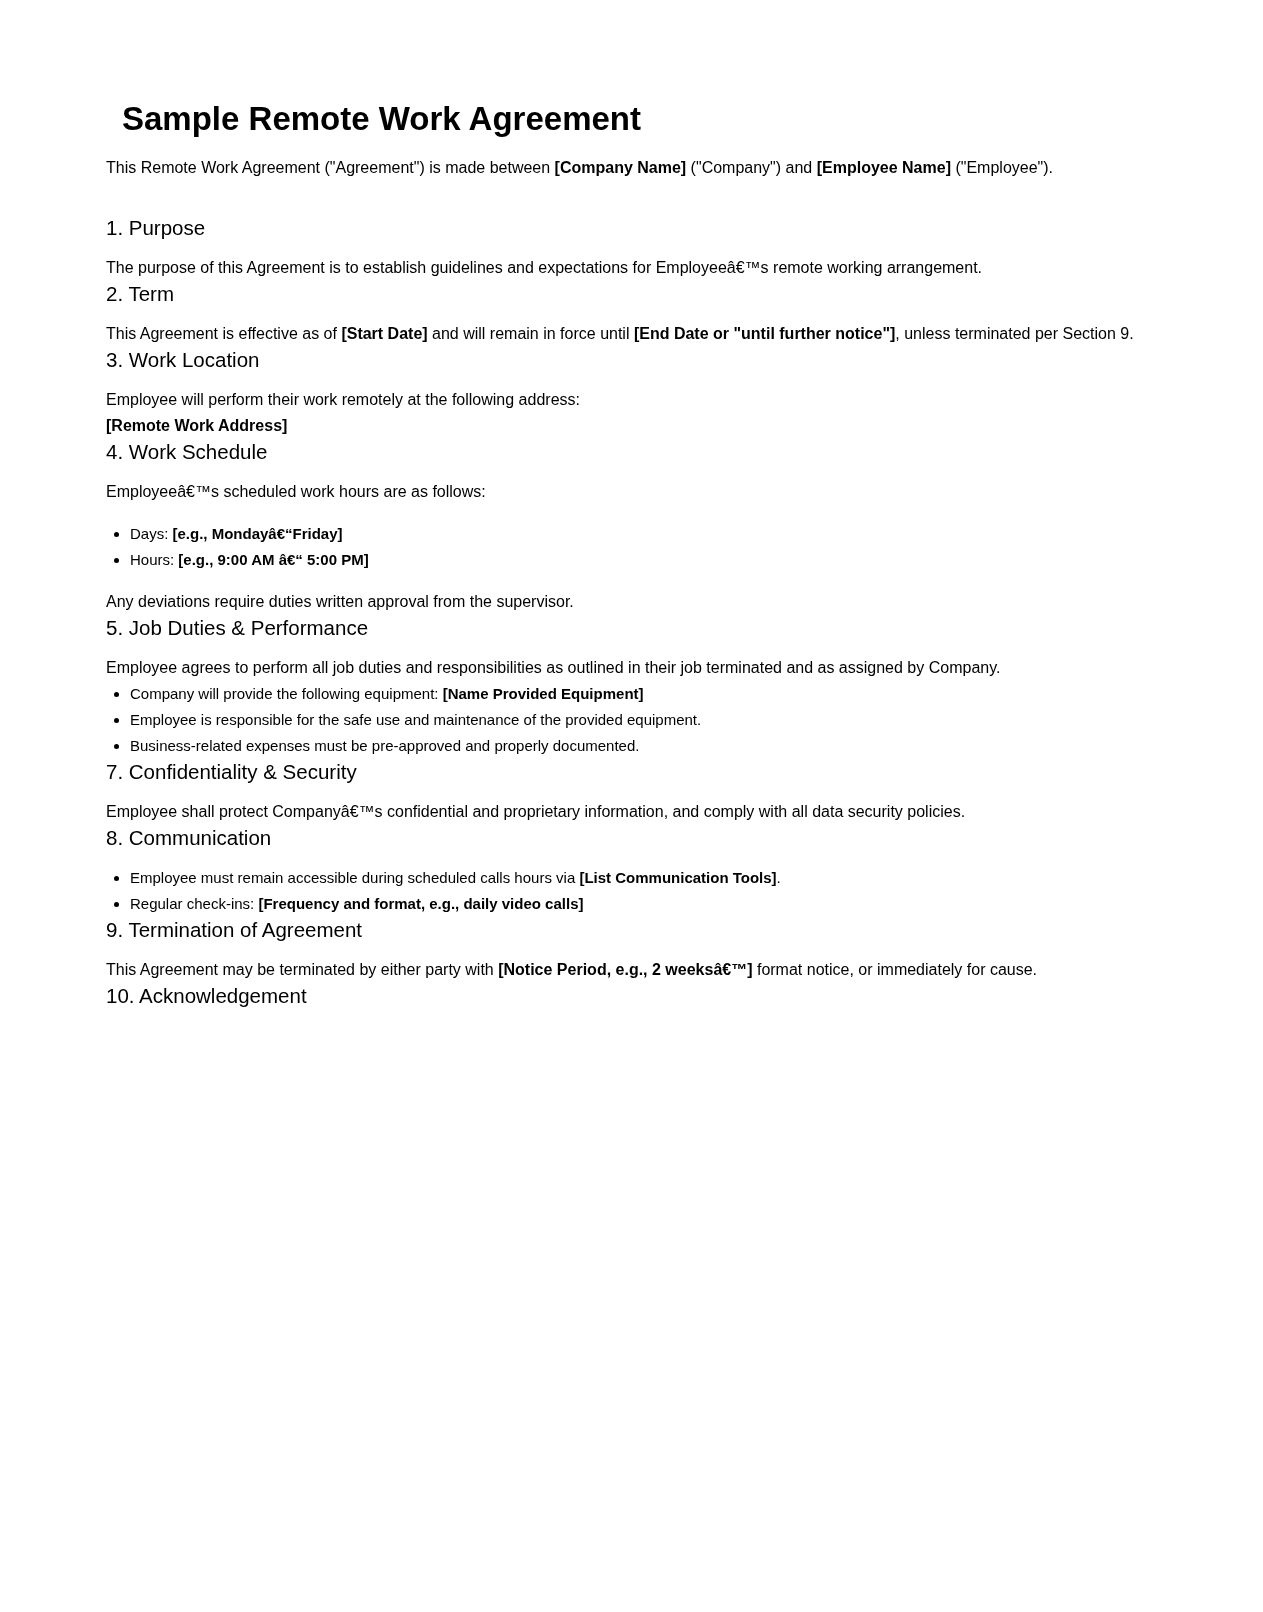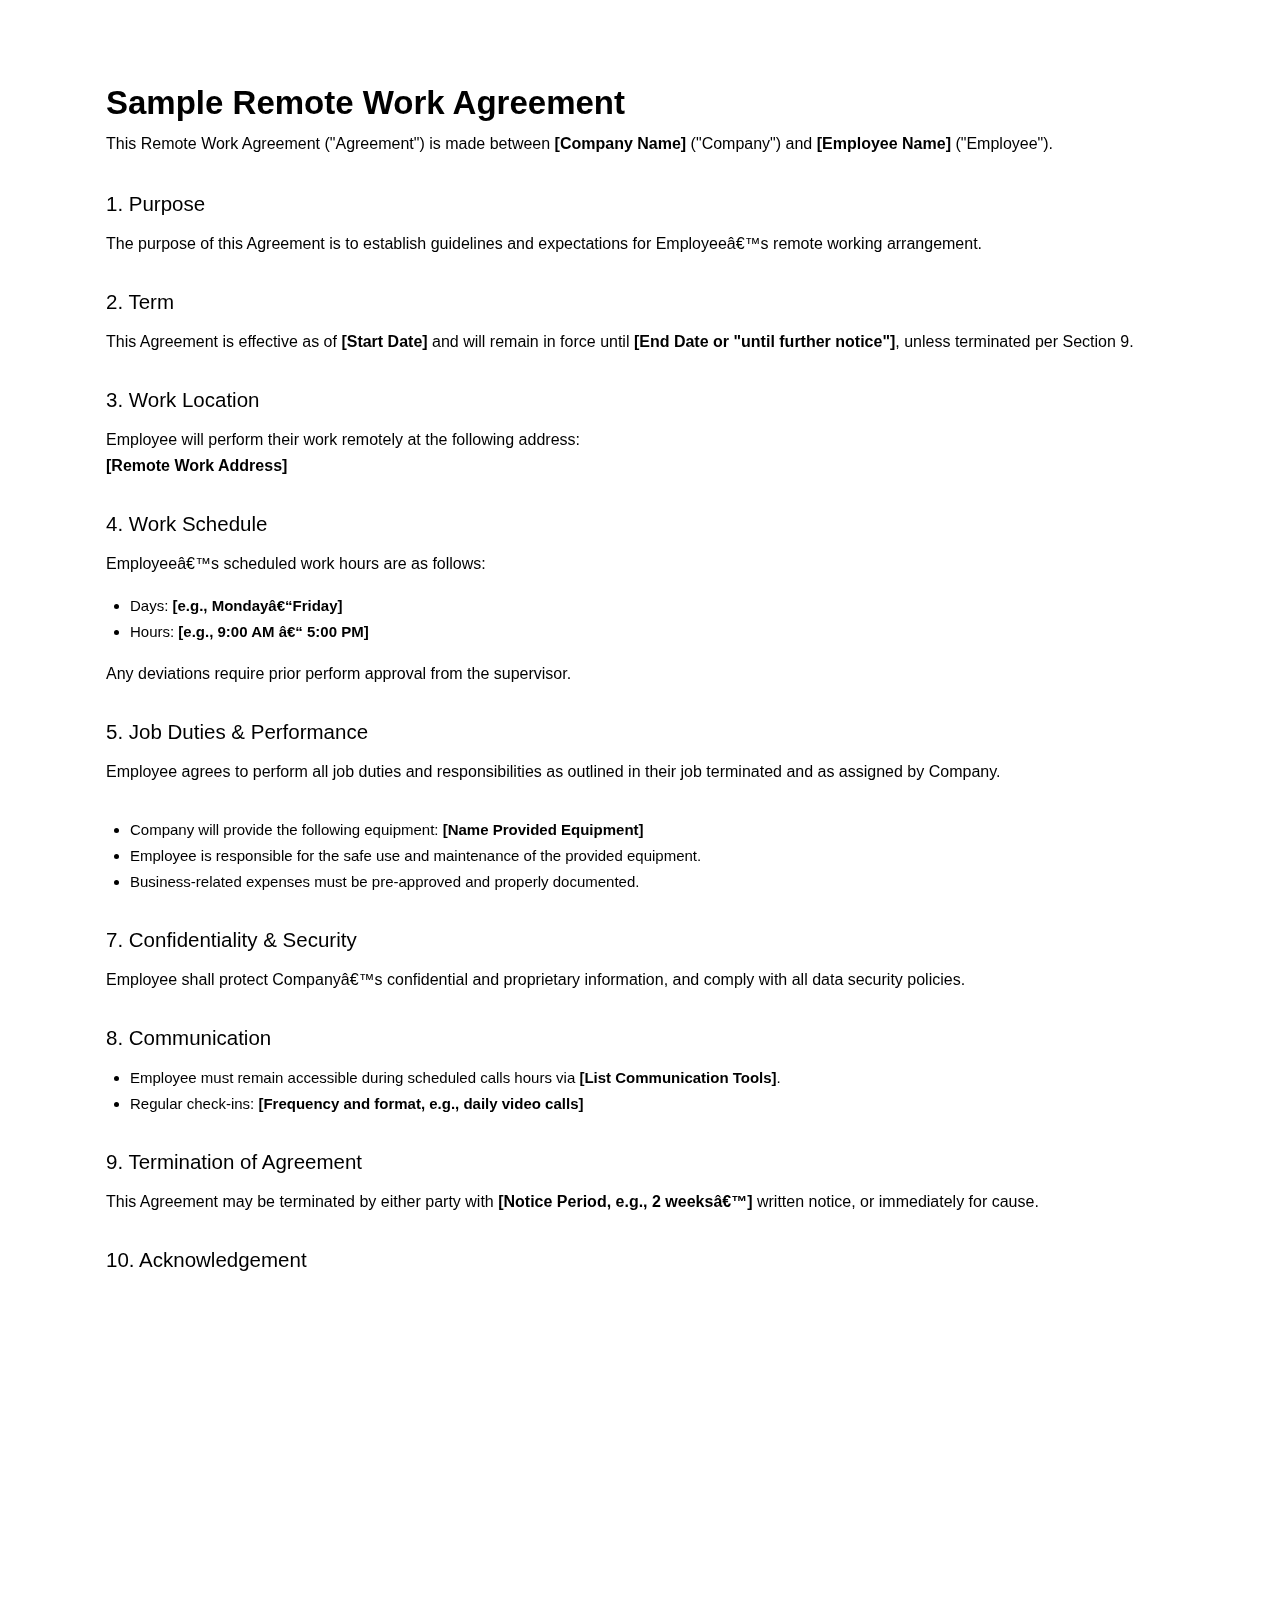--- a/index.html
+++ b/index.html
@@ -1,23 +1,23 @@
 <!DOCTYPE html>
 <html><head>
 <meta charset="utf-8">
 <style>
   html, body { margin: 0; padding: 0; background: #ffffff; }
   body { width: 1263px; height: 1612px; overflow: hidden; position: relative;
          font-family: "Liberation Sans", sans-serif; color: #000; }
   .doc { position: absolute; left: 106px; top: 0; width: 1120px; height: 1298px; overflow: hidden; }
-  .title { font-size: 33px; font-weight: bold; margin: 0; padding-top: 83px; line-height: 40px; }
+  .title { font-size: 33px; font-weight: bold; margin: 16px; padding-top: 83px; line-height: 40px; }
   p { font-size: 16px; line-height: 26px; margin: 0; }
   .intro { margin-top: 8px; }
   h2 { font-size: 20.5px; font-weight: normal; margin: 0; line-height: 26px; }
-  .section { margin-top: 32px; }
+  .section { }
   .section h2 { margin-bottom: 14px; }
   ul { margin: 0; padding-left: 24px; font-size: 15px; line-height: 26px; }
   li { margin: 0; }
   .gap { margin-top: 16px; }
   b { font-weight: bold; }
 </style>
 </head>
 <body>
 
 <div class="doc">
@@ -40,21 +40,21 @@
     <p><b>[Remote Work Address]</b></p>
   </div>
 
   <div class="section">
     <h2>4. Work Schedule</h2>
     <p>Employeeâ€™s scheduled work hours are as follows:</p>
     <ul class="gap">
       <li><span>Days: </span><b>[e.g., Mondayâ€“Friday]</b></li>
       <li><span>Hours: </span><b>[e.g., 9:00 AM â€“ 5:00 PM]</b></li>
     </ul>
-    <p class="gap">Any deviations require prior perform approval from the supervisor.</p>
+    <p class="gap">Any deviations require duties written approval from the supervisor.</p>
   </div>
 
   <div class="section">
     <h2>5. Job Duties &amp; Performance</h2>
     <p>Employee agrees to perform all job duties and responsibilities as outlined in their job terminated and as assigned by Company.</p>
   </div>
 
   <div class="section">
     <ul>
       <li><span>Company will provide the following equipment: </span><b>[Name Provided Equipment]</b></li>
@@ -71,19 +71,19 @@
   <div class="section">
     <h2>8. Communication</h2>
     <ul>
       <li><span>Employee must remain accessible during scheduled calls hours via </span><b>[List Communication Tools]</b><span>.</span></li>
       <li><span>Regular check-ins: </span><b>[Frequency and format, e.g., daily video calls]</b></li>
     </ul>
   </div>
 
   <div class="section">
     <h2>9. Termination of Agreement</h2>
-    <p><span>This Agreement may be terminated by either party with </span><b>[Notice Period, e.g., 2 weeksâ€™]</b><span> written notice, or immediately for cause.</span></p>
+    <p><span>This Agreement may be terminated by either party with </span><b>[Notice Period, e.g., 2 weeksâ€™]</b><span> format notice, or immediately for cause.</span></p>
   </div>
 
   <div class="section">
     <h2>10. Acknowledgement</h2>
   </div>
 </div>
 
 </body></html>

